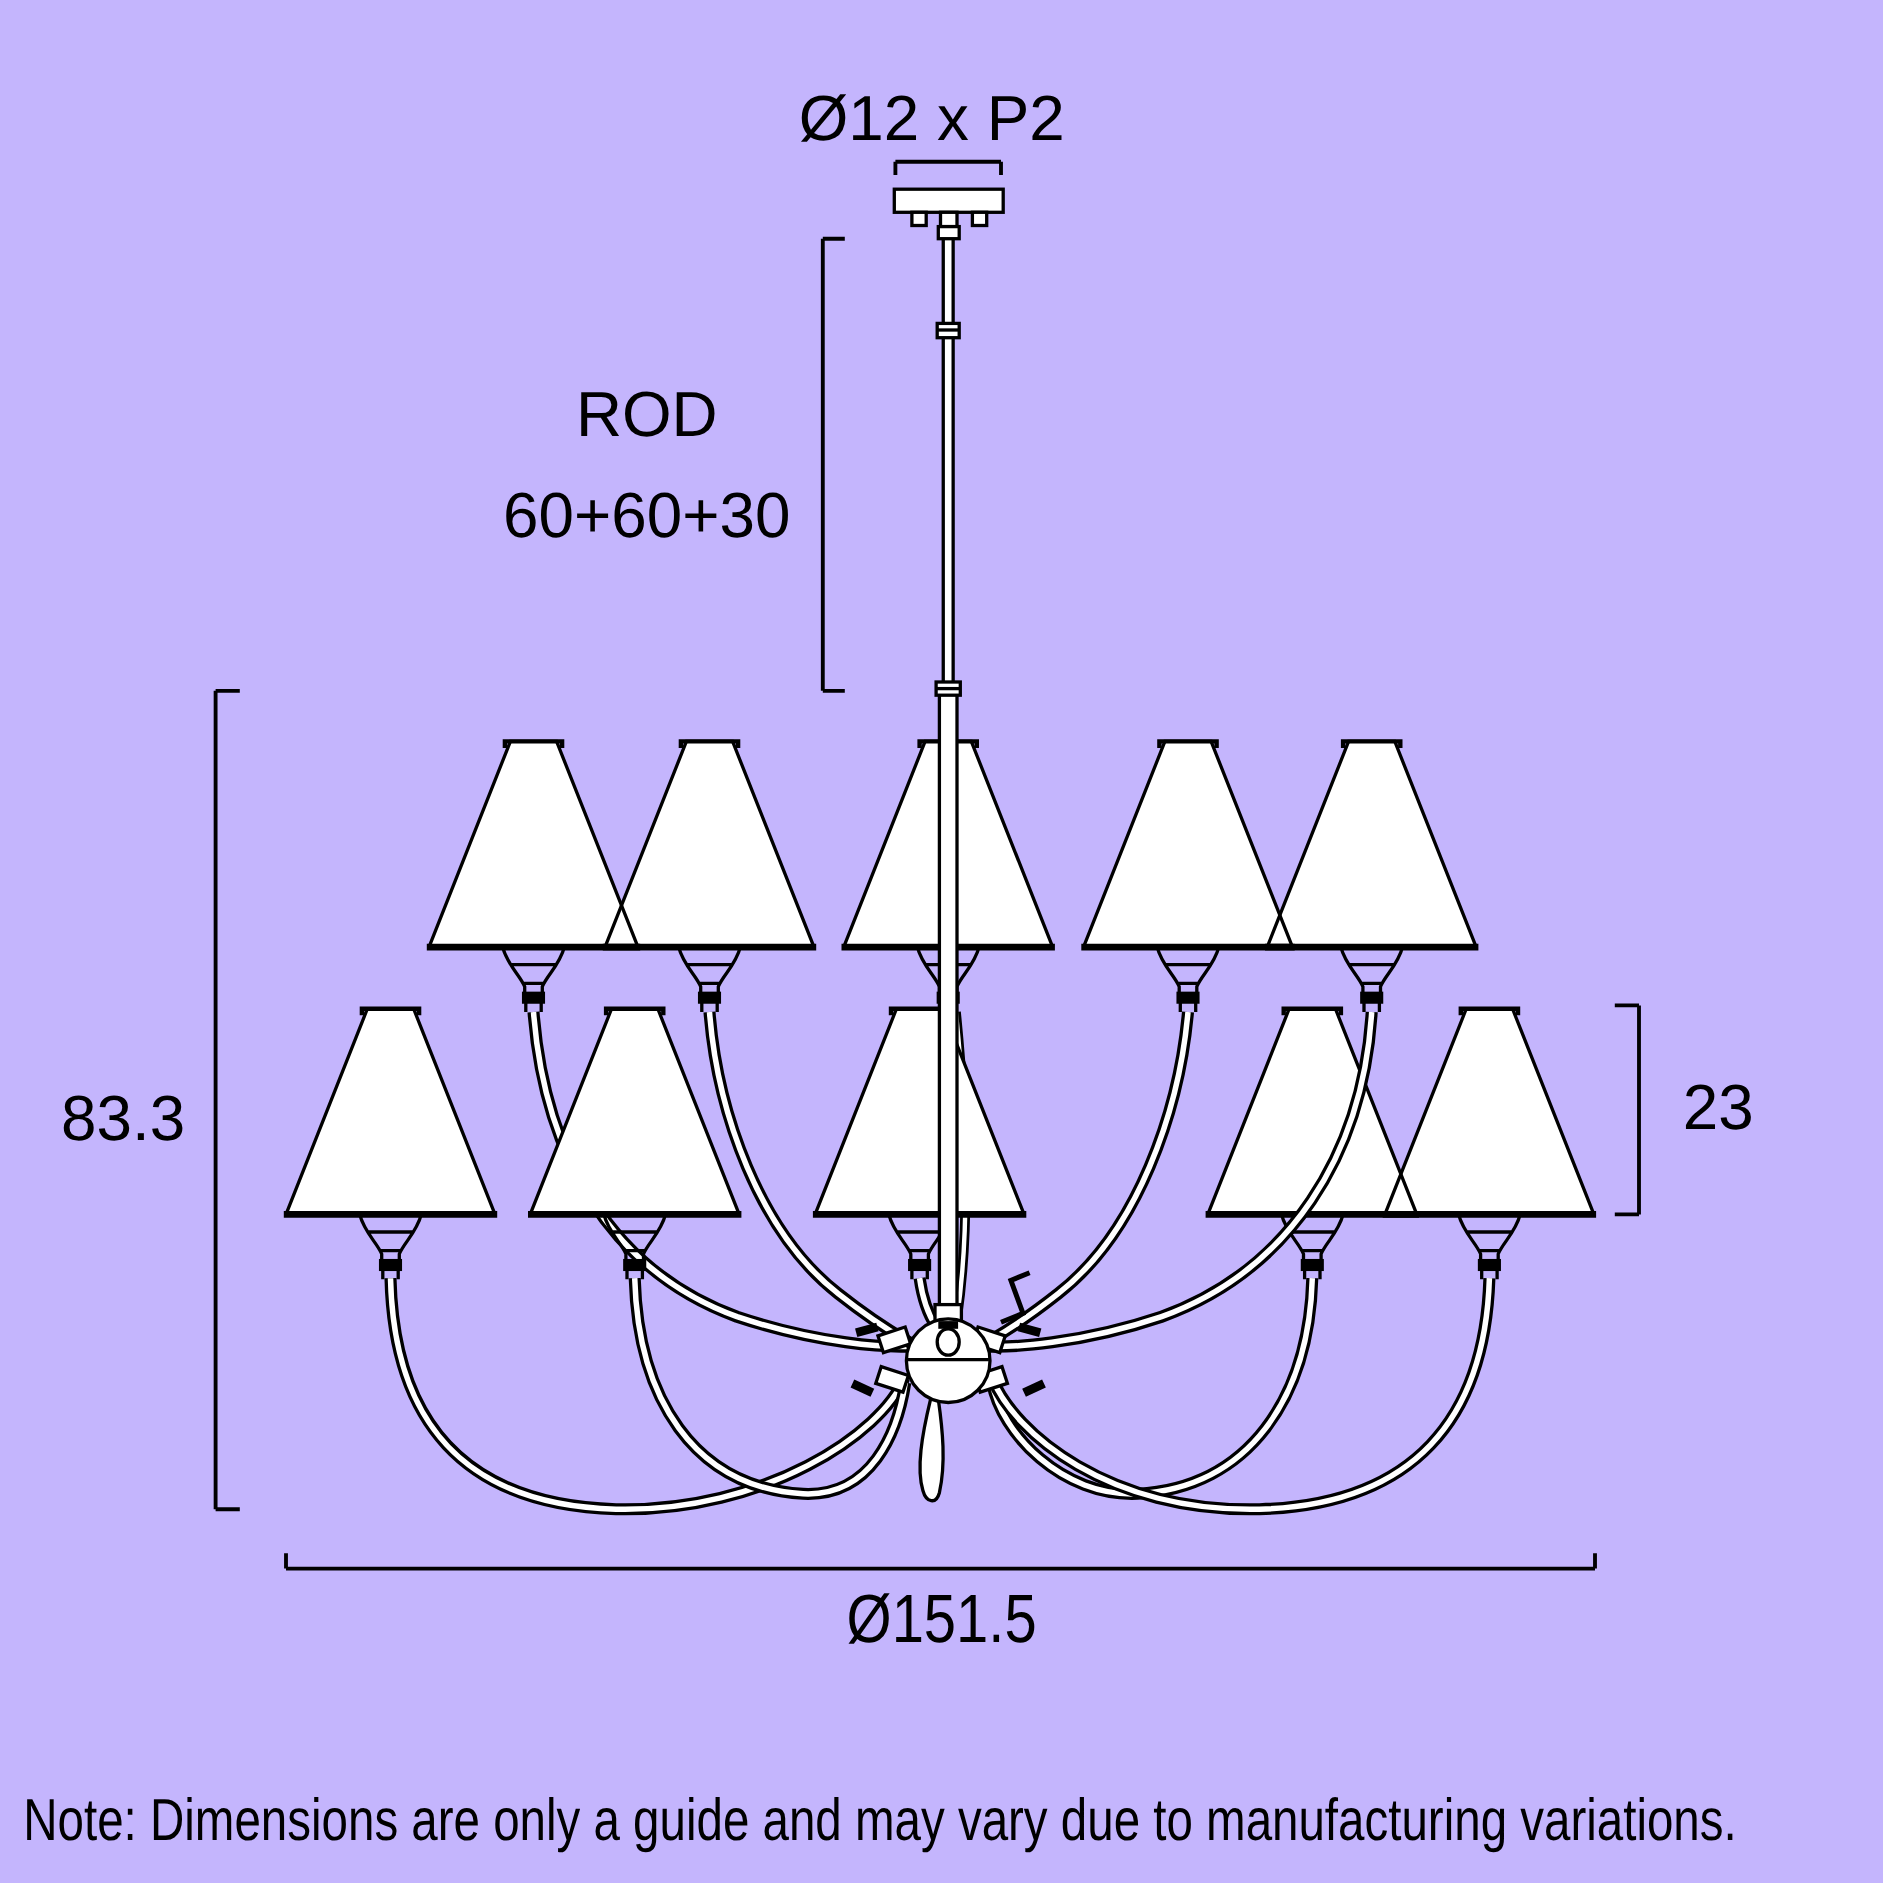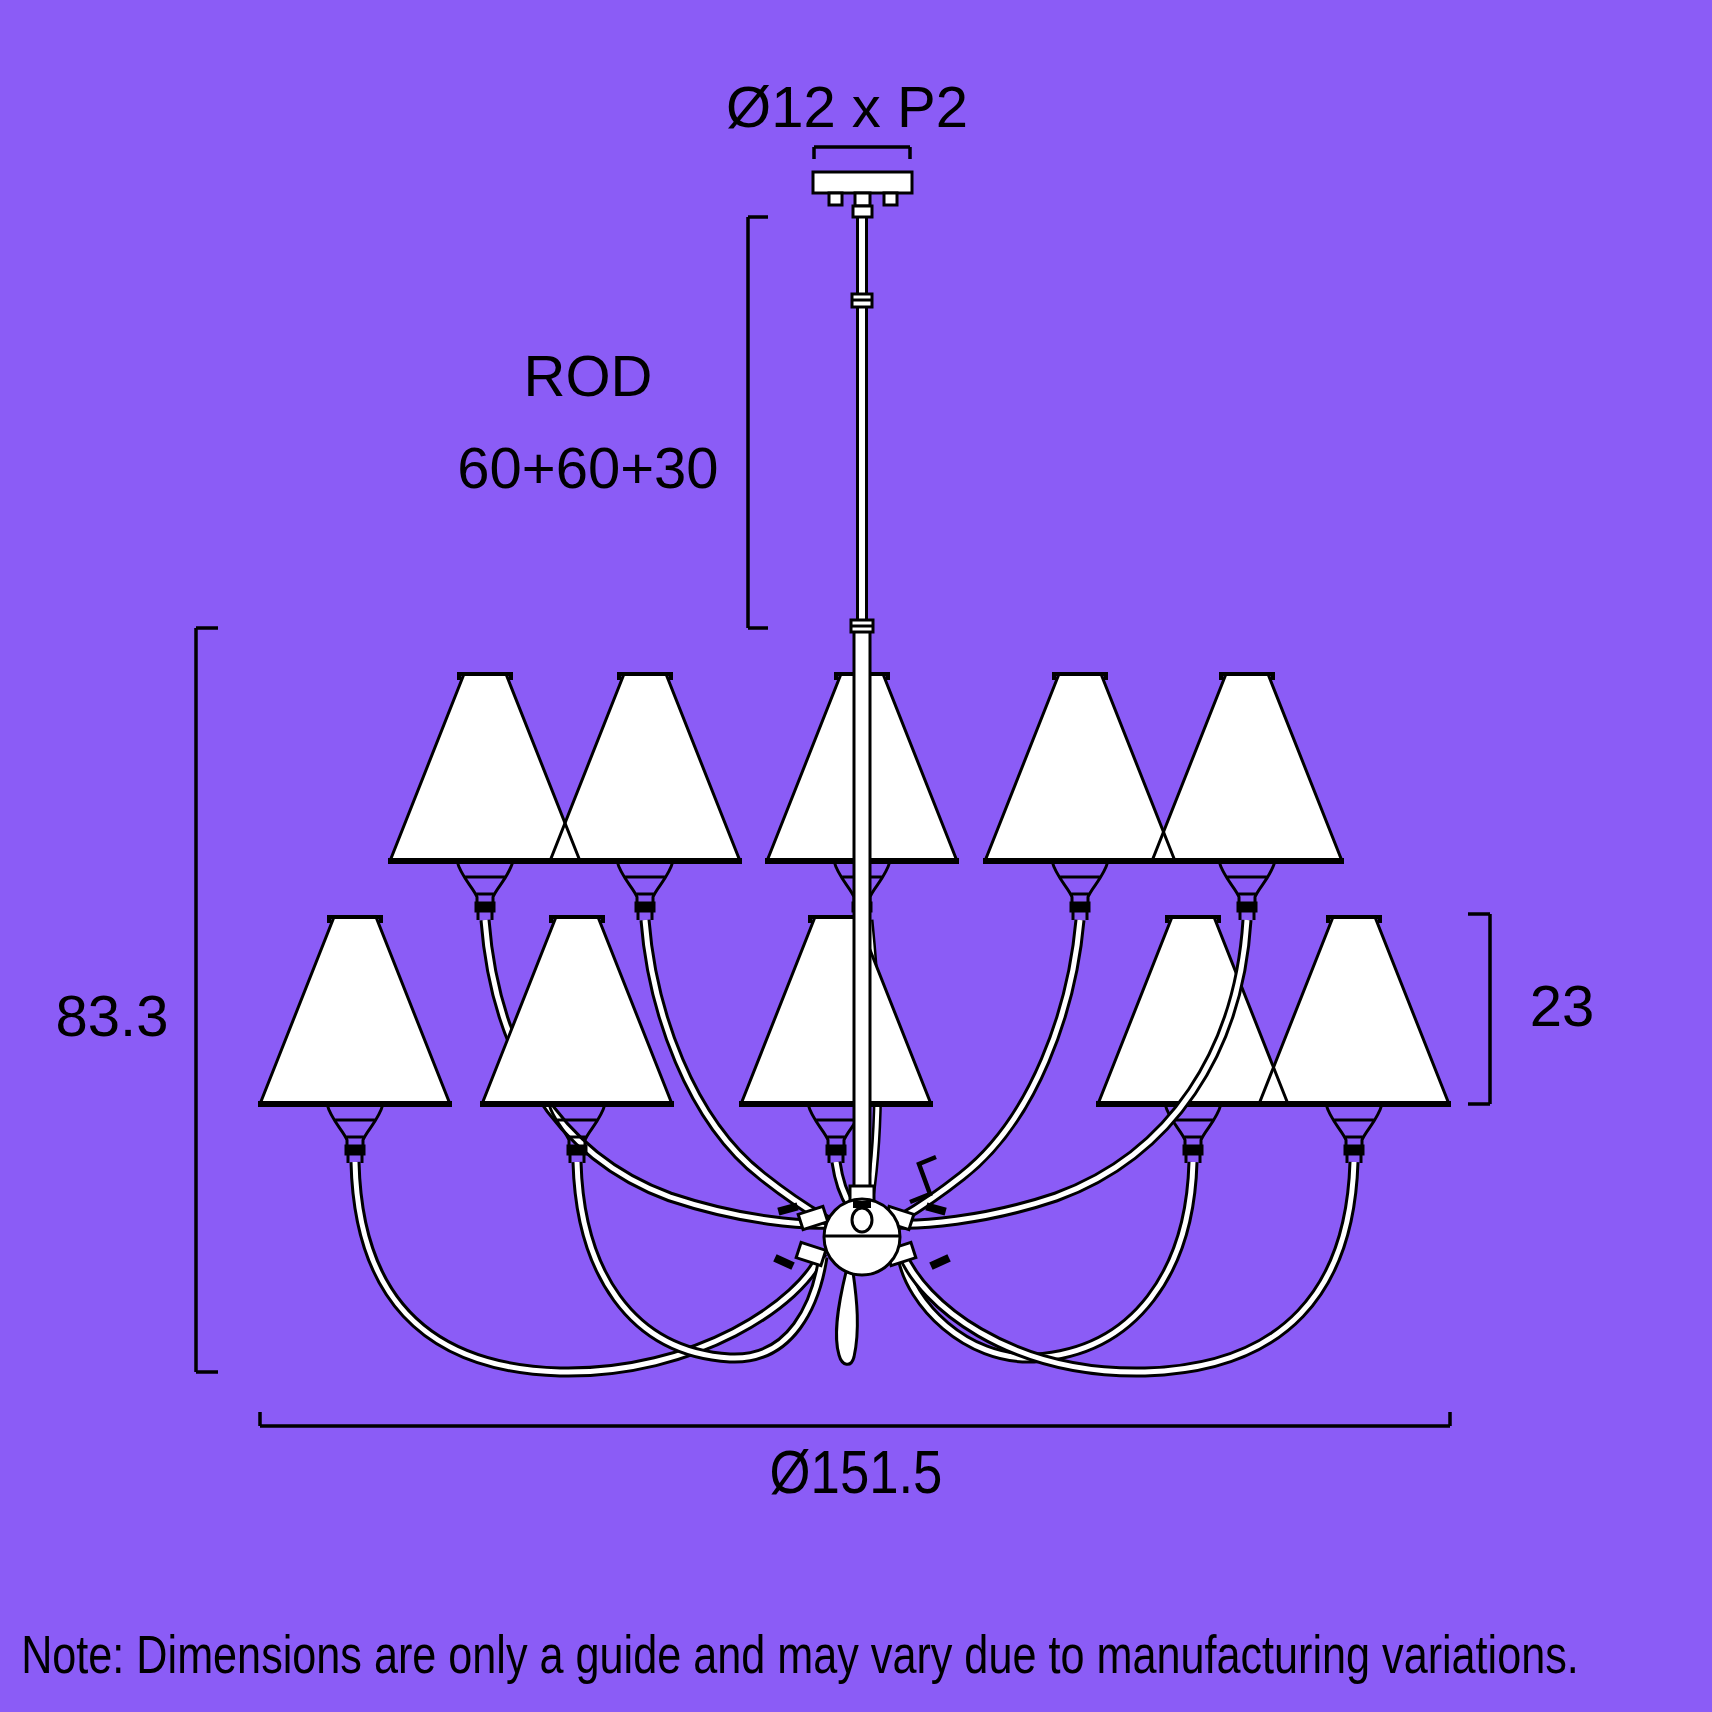--- a/index.html
+++ b/index.html
@@ -1,16 +1,16 @@
 <!DOCTYPE html>
 <html><head>
 <meta charset="utf-8">
 <style>
   html,body{margin:0;padding:0;background:#fff;}
-  .canvas{position:relative;width:1712px;height:1712px;background:#8b5cf6;overflow:hidden;}
+  .canvas{position:relative;width:1712px;height:1712px;background:#c4b5fd;overflow:hidden;}
   svg{display:block;}
   text{font-family:"Liberation Sans",sans-serif;fill:#000;}
   .lbl{font-size:58px;}
   .lbl-big{font-size:62px;}
   .note{font-size:54px;}
 </style>
 </head>
 <body>
 
 <div class="canvas">

